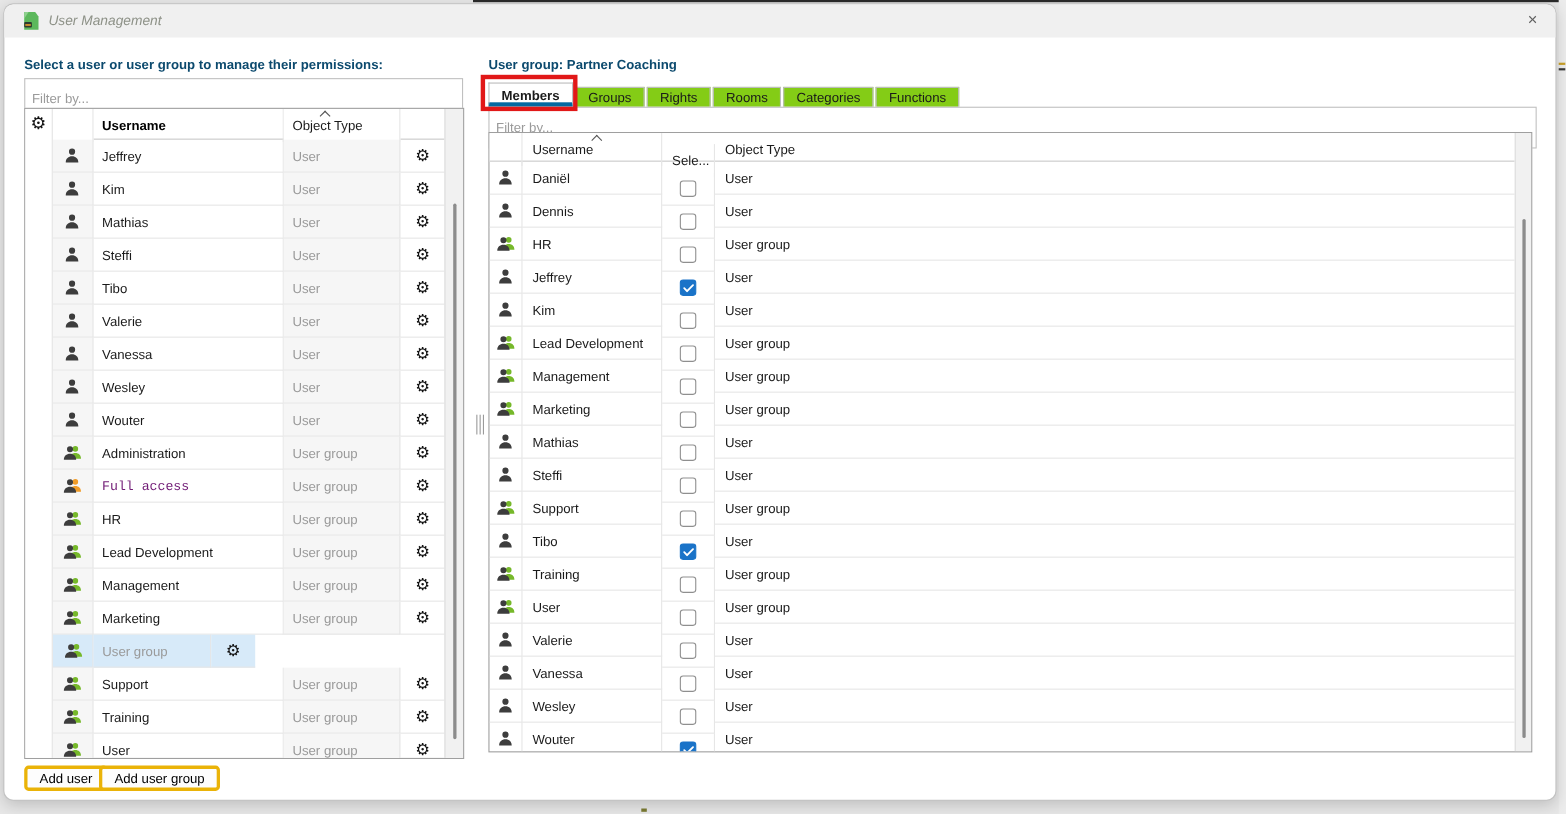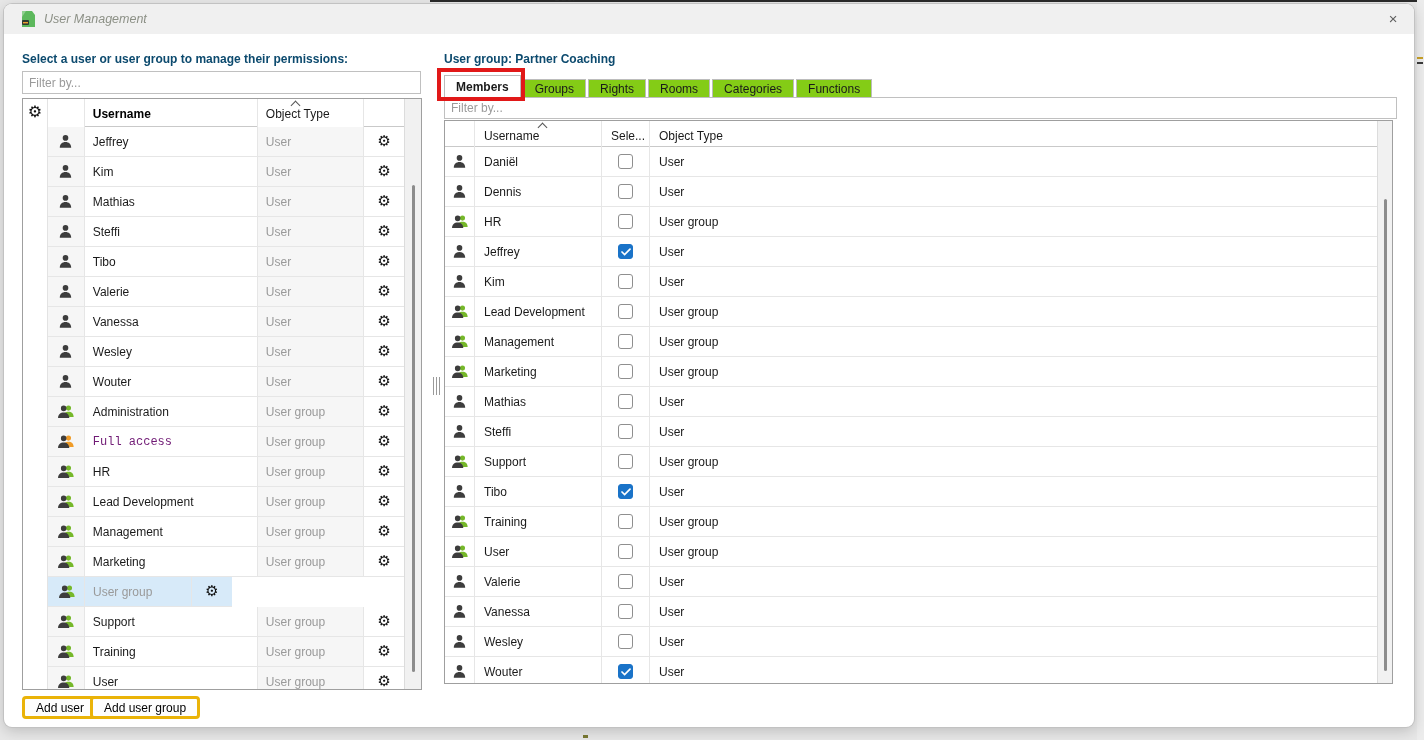--- a/index.html
+++ b/index.html
@@ -21,21 +21,21 @@
     box-shadow:0 0 0 1px #c2c2c2, 0 4px 14px rgba(0,0,0,.18); }
   .titlebar { position:absolute; left:0; top:0; right:0; height:30px; background:#f0f0f0;
     border-radius:8px 8px 0 0;font-style:italic; }
   .app-icon { position:absolute; left:14px; top:6px; width:18px; height:18px; }
   .title-text { position:absolute; left:40px; top:8px; font-size:12.5px; color:#8d9187; }
   .close-btn { position:absolute; right:12px; top:6px; width:18px; height:18px;
     font-size:15px; line-height:18px; text-align:center; color:#5f5f5f; cursor:pointer; }
 
   .heading { position:absolute; font-weight:bold; color:#0c4a6e; }
   .filter-input { position:absolute; border:1px solid #c0c0c0; background:#fff;
-    font-family:"Liberation Sans", sans-serif; font-size:12px; padding:3px 6px; color:#1a1a1a; }
+    font-family:"Liberation Sans", sans-serif; font-size:12px; padding:18px 6px; color:#1a1a1a; }
   .filter-input::placeholder { color:#9a9a9a; }
 
   
   .ltable { position:absolute; left:18px; top:94px; width:400px; height:592px;
     border:1px solid #9f9f9f; background:#fff; overflow:hidden; }
   .ltable .col0 { position:absolute; left:0; top:0; bottom:0; width:25px; background:#fff;
     border-right:1px solid #e3e3e3; z-index:2; }
   .ltable .col0 .gear { display:block; text-align:center; margin-top:5px; }
   .ltable .scroll { position:absolute; right:0; top:0; bottom:0; width:17px; background:#f1f1f1;
     border-left:1px solid #dcdcdc; z-index:3; }
@@ -66,39 +66,39 @@
     padding:0 11px; color:#000; cursor:pointer; }
 
   .splitter { position:absolute; left:425px; top:373px; width:14px; height:20px;
     display:flex; gap:2px; justify-content:center; cursor:col-resize; }
   .splitter i { width:1px; height:18px; background:#9a9a9a; }
 
   
   .tabs { position:absolute; left:440px; top:71px; height:24px; display:flex; gap:2px; align-items:flex-end; }
   .tab { height:20px; line-height:19px; padding:0 11px; background:#84cc16;
     border:1px solid #bcbcbc; color:#1a1a1a; cursor:pointer; }
-  .tab.active { height:24px; line-height:23px; background:#fff; border-bottom:1px solid #0369a1;
+  .tab.active { height:24px; line-height:23px; background:#fff; border-bottom:6px solid #0369a1;
     font-weight:bold; }
   .annotation { position:absolute; left:433px; top:64px; width:88px; height:33px;
     border:4px solid #e11818; z-index:9; pointer-events:none; }
 
   .rtable { position:absolute; left:440px; top:116px; width:949px; height:564px;
     border:1px solid #9f9f9f; background:#fff; overflow:hidden; }
   .rtable .scroll { position:absolute; right:0; top:0; bottom:0; width:15px; background:#f1f1f1;
     border-left:1px solid #dcdcdc; z-index:3; }
   .rtable .thumb { position:absolute; left:6px; width:3px; background:#8c8c8c; border-radius:2px; }
   .rhead { position:absolute; left:0; top:0; right:15px; height:26px; display:flex;
     border-bottom:1px solid #c9c9c9; background:#fff; }
   .rbody { position:absolute; left:0; top:26px; right:15px; }
   .rrow { display:flex; height:30px; cursor:pointer; }
   .rcell { height:30px; display:flex; align-items:center; border-bottom:1px solid #e6e6e6;
     border-right:1px solid #e6e6e6; padding-left:9px; overflow:hidden; }
   .r-icon { width:30px; justify-content:center; padding-left:0; }
   .r-name { width:127px; }
-  .r-sel  { width:48px; justify-content:center; padding-left:0; }
+  .r-sel  { width:48px; justify-content:center; padding-left:0;margin-top:10px; }
   .r-type { flex:1; border-right:none; }
   .rhead .rcell { border-bottom:none; position:relative; color:#1a1a1a; }
 
   .cb { width:15px; height:15px; border:1px solid #8f8f8f; border-radius:3px; background:#fff;
     display:flex; align-items:center; justify-content:center; cursor:pointer; }
   .cb.on { background:#1a73c8; border-color:#1a73c8; }
   .cb svg { display:block; }
 </style>
 </head>
 <body>

